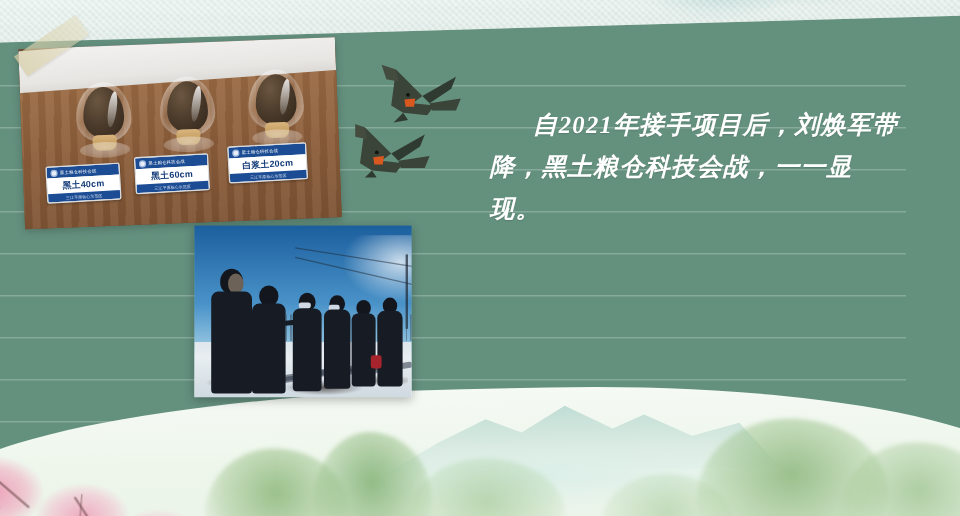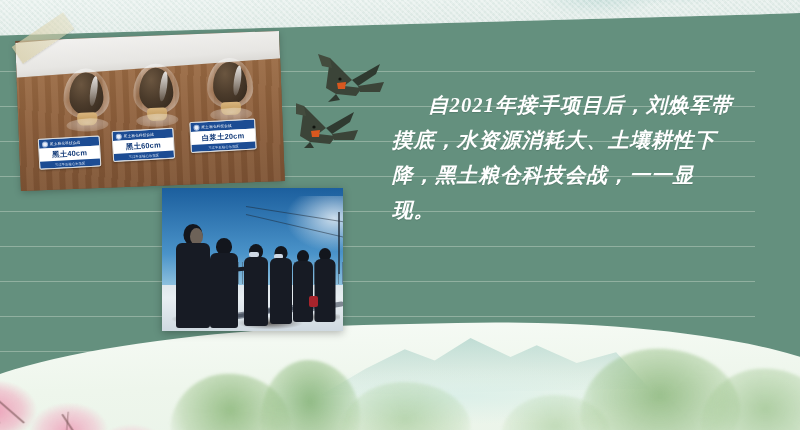--- a/index.html
+++ b/index.html
@@ -237,21 +237,21 @@
   .person .mask { position:absolute; border-radius:2px; background:#cfd8e4; }
   .person .hood { position:absolute; border-radius:50%; background:#6d6258; }
   .bagred { position:absolute; width:9px; height:11px; background:#a8242c; border-radius:2px; }
 
   
   .swallows { position:absolute; left:296px; top:52px; width:92px; height:96px; }
 
   
   .textblock {
     position:absolute;
-    left: 392px; top: 88px;
+    left: 408px; top: 88px;
     width: 346px;
   }
   .tline {
     color:#ffffff;
     font-family: "Liberation Serif", serif;
     font-size: 20.5px;
     line-height: 35px;
     letter-spacing: 1.1px;
     white-space: nowrap;
     font-style: italic;
@@ -420,18 +420,17 @@
         <path d="M34 6 L22 2 L26 14 L36 16 Z" fill="#434c3e"></path>
         <path d="M40 42 L32 50 L44 48 Z" fill="#2f3a30"></path>
         <path d="M41 31 L50 30 L49 37 L42 37 Z" fill="#d8581f"></path>
         <circle cx="44" cy="27" r="1.6" fill="#11140f"></circle>
       </g>
     </svg>
   </div>
 
   <div class="textblock">
     <div class="tline indent">自2021年接手项目后，刘焕军带</div>
-    <div class="tline">摸底，水资源消耗大、土壤耕性下</div>
     <div class="tline">降，黑土粮仓科技会战，一一显</div>
     <div class="tline">现。</div>
   </div>
 
 </div>
 
 </body></html>

